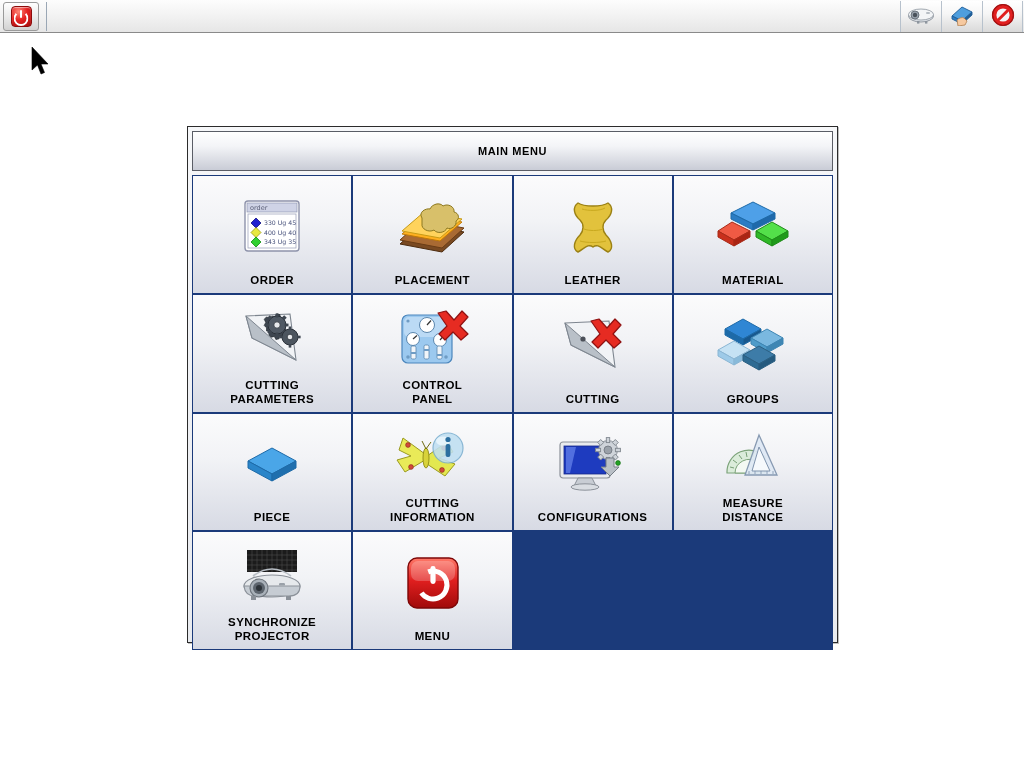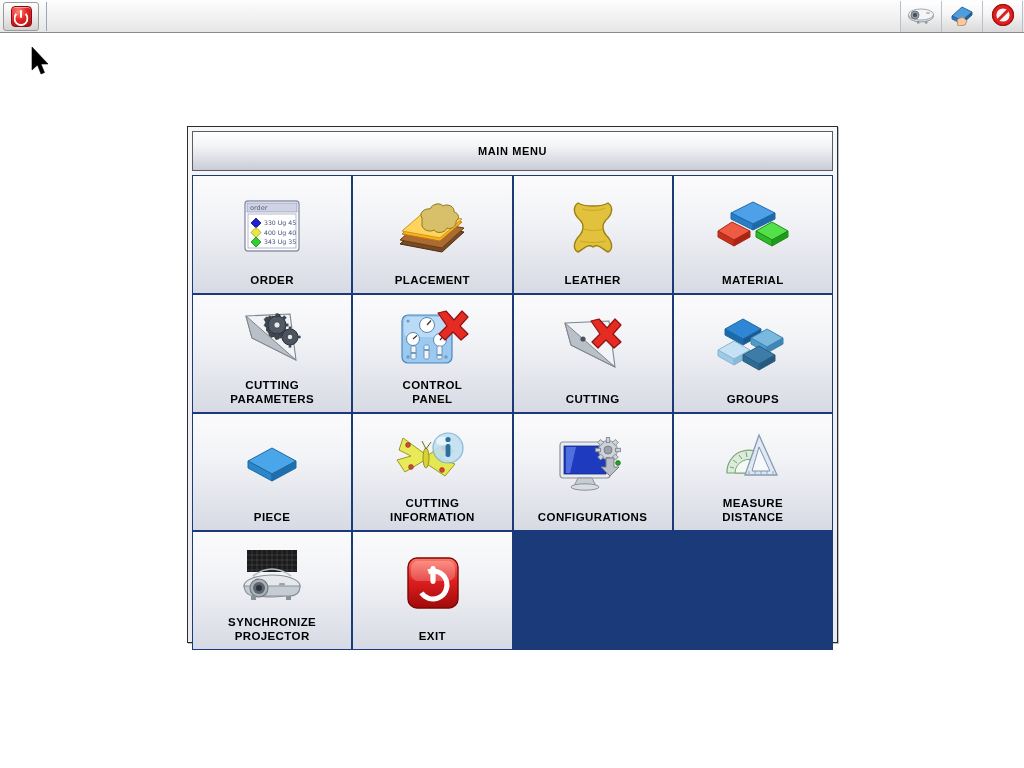--- a/index.html
+++ b/index.html
@@ -496,17 +496,17 @@
               <stop offset="45%" stop-color="#e01f1f"></stop>
               <stop offset="100%" stop-color="#a00a0a"></stop>
             </linearGradient>
           </defs>
           <rect x="9" y="5" width="50" height="50" rx="9" fill="url(#pwrg)" stroke="#7d0707" stroke-width="1.4"></rect>
           <rect x="12" y="8" width="44" height="20" rx="7" fill="#ffffff" opacity=".22"></rect>
           <circle cx="34" cy="32" r="14" fill="none" stroke="#ffffff" stroke-width="5" stroke-dasharray="62 26" transform="rotate(-110 34 32)"></circle>
           <rect x="31.4" y="13" width="5.2" height="18" rx="2.4" fill="#ffffff"></rect>
         </svg>
       </div>
-      <div class="cell-label">EXIT</div>
+      <div class="cell-label">MENU</div>
     </div>
 
   </div>
 </div>
 
 </body></html>

